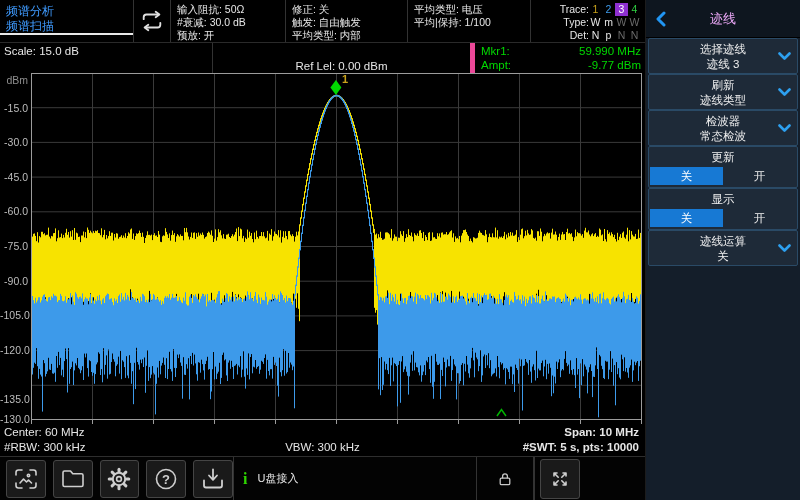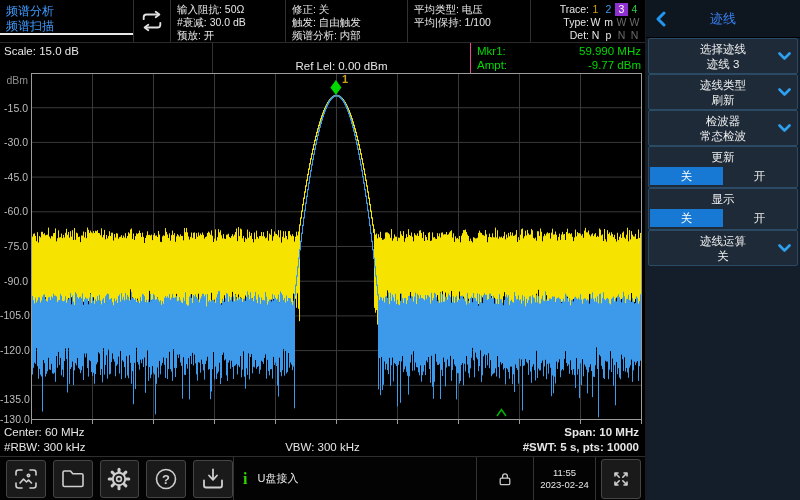--- a/index.html
+++ b/index.html
@@ -21,21 +21,21 @@
   .tr-label { color:#e6e6e6; }
   .tr-c { width:13px; text-align:center; }
   .c-t1 { color:#c9a21b; } .c-t2 { color:#3d9aea; }
   .c-t3 { color:#fff; background:#8e2fd0; } .c-t4 { color:#2ecc40; }
   .c-on { color:#e6e6e6; } .c-dim { color:#6a6a6a; }
 
   
   .markerbar { height:30px; display:flex; font-size:11.5px; }
   .mb-left { width:212px; padding:1px 4px; line-height:14px; }
   .mb-center { width:258px; border-left:1px solid #323232; display:flex; align-items:flex-end; justify-content:center; padding-bottom:1px; }
-  .mb-right { width:175px; border-left:1px solid #ec4899; color:#00d900; padding:1px 4px 0 6px; line-height:14px; }
+  .mb-right { width:175px; border-left:5px solid #ec4899; color:#00d900; padding:1px 4px 0 6px; line-height:14px; }
   .mb-row { display:flex; justify-content:space-between; }
 
   
   .chart { height:351px; position:relative;padding-left:29px; }
   .ylab { position:absolute; left:0; width:28px; text-align:right; font-size:10.5px; color:#bdbdbd; line-height:11px; }
   .yunit { color:#8f8f8f; }
   #plot-svg { position:absolute; left:31px; top:0; }
 
   
   .annot { height:32px; padding:1px 4px 0 4px; font-size:11.5px; line-height:15px; }
@@ -55,21 +55,21 @@
   .vdiv { width:1px; background:#333; }
   .tool-btn { width:40px; height:38px; background:#1a1a1a; border:1px solid #454545; border-radius:3px;
               display:flex; align-items:center; justify-content:center; }
   .exp-btn { height:40px; }
   .info-i { color:#2fd500; font-weight:bold; font-size:16px; font-family:"Liberation Serif", serif; }
   .usb-label { font-size:11px; }
 
   
   .sidebar { width:155px; background:#141e2a; padding:0 2px; border-left:1px solid #1c1c1c; }
   .sb-header { height:38px; margin:0 -2px; display:flex; align-items:center; justify-content:center;
-               position:relative; font-size:13px; color:#3b82f6; background:#0e161f; border-bottom:1px solid #000; }
+               position:relative; font-size:13px; color:#f0abfc; background:#0e161f; border-bottom:1px solid #000; }
   .sb-header .chev-left { position:absolute; left:10px; top:11px; }
   .sb-item { margin-top:0; background:#1e2a38; border:1px solid #2a4a66; border-radius:2px;
              position:relative; text-align:center; color:#f0f0f0; }
   .sb-drop { height:36px; padding-top:3px; font-size:11.5px; line-height:15px; }
   .sb-toggle { height:42px; padding-top:3px; font-size:11.5px; line-height:15px; }
   .chev-down { position:absolute; right:6px; top:50%; margin-top:-4px; }
   .tg-row { display:flex; height:18px; margin:2px 1px 0 1px; }
   .tg-off { width:50%; background:#1779d4; color:#fff; display:flex; align-items:center; justify-content:center; font-size:11.5px; }
   .tg-on { width:50%; display:flex; align-items:center; justify-content:center; font-size:11.5px; }
 
@@ -96,21 +96,21 @@
         </svg>
       </div>
       <div class="tb-cell p1-cell">
         <div>输入阻抗: 50Ω</div>
         <div>#衰减: 30.0 dB</div>
         <div>预放: 开</div>
       </div>
       <div class="tb-cell p2-cell">
         <div>修正: 关</div>
         <div>触发: 自由触发</div>
-        <div>频谱分析: 内部</div>
+        <div>平均类型: 内部</div>
       </div>
       <div class="tb-cell p3-cell">
         <div>平均类型: 电压</div>
         <div>平均|保持: 1/100</div>
       </div>
       <div class="tb-cell trace-cell">
         <div class="tr-row">
           <span class="tr-label">Trace:</span>
           <span class="tr-c c-t1">1</span>
           <span class="tr-c c-t2">2</span>
@@ -244,24 +244,20 @@
         <span class="usb-label">U盘接入</span>
       </div>
       <div class="vdiv"></div>
       <div class="sb-seg seg-lock">
         <svg class="icon" width="16" height="16" viewBox="0 0 20 20" fill="none" stroke="#c8c8c8" stroke-width="1.6" stroke-linejoin="round">
           <rect x="4" y="9" width="12" height="8" rx="1.5"></rect>
           <path d="M7 9 V6.5 a3 3 0 0 1 6 0 V9"></path>
         </svg>
       </div>
       <div class="vdiv"></div>
-      <div class="sb-seg seg-time">
-        <div>11:55</div>
-        <div>2023-02-24</div>
-      </div>
       <div class="vdiv"></div>
       <div class="sb-seg seg-exp">
         <div class="tool-btn exp-btn">
           <svg class="icon" width="22" height="22" viewBox="0 0 22 22" fill="none" stroke="#cfcfcf" stroke-width="1.6" stroke-linecap="round" stroke-linejoin="round">
             <path d="M5 8 V5 h3 M5 5 l4.2 4.2"></path>
               <path d="M17 8 V5 h-3 M17 5 l-4.2 4.2"></path>
             <path d="M5 14 v3 h3 M5 17 l4.2 -4.2"></path>
               <path d="M17 14 v3 h-3 M17 17 l-4.2 -4.2"></path>
           </svg>
         </div>
@@ -278,22 +274,22 @@
     </div>
 
     <div class="sb-item sb-drop">
       <div>选择迹线</div>
       <div>迹线 3</div>
       <svg class="icon chev-down" width="13" height="9" viewBox="0 0 13 9" fill="none" stroke="#2da0f0" stroke-width="2.6" stroke-linecap="round" stroke-linejoin="round">
           <path d="M1.5 1.5 L6.5 6.5 L11.5 1.5"></path>
         </svg>
     </div>
     <div class="sb-item sb-drop">
+      <div>刷新</div>
       <div>迹线类型</div>
-      <div>刷新</div>
       <svg class="icon chev-down" width="13" height="9" viewBox="0 0 13 9" fill="none" stroke="#2da0f0" stroke-width="2.6" stroke-linecap="round" stroke-linejoin="round">
           <path d="M1.5 1.5 L6.5 6.5 L11.5 1.5"></path>
         </svg>
     </div>
     <div class="sb-item sb-drop">
       <div>检波器</div>
       <div>常态检波</div>
       <svg class="icon chev-down" width="13" height="9" viewBox="0 0 13 9" fill="none" stroke="#2da0f0" stroke-width="2.6" stroke-linecap="round" stroke-linejoin="round">
           <path d="M1.5 1.5 L6.5 6.5 L11.5 1.5"></path>
         </svg>

